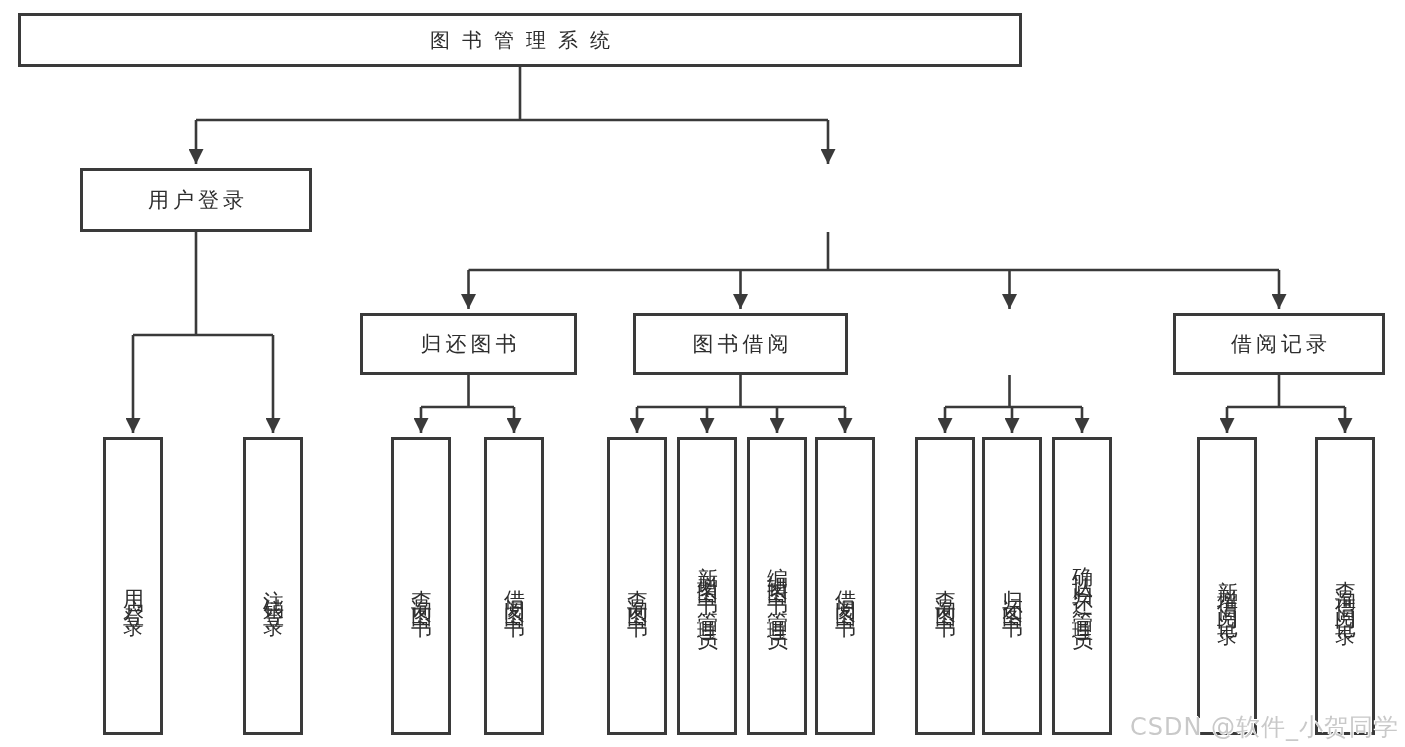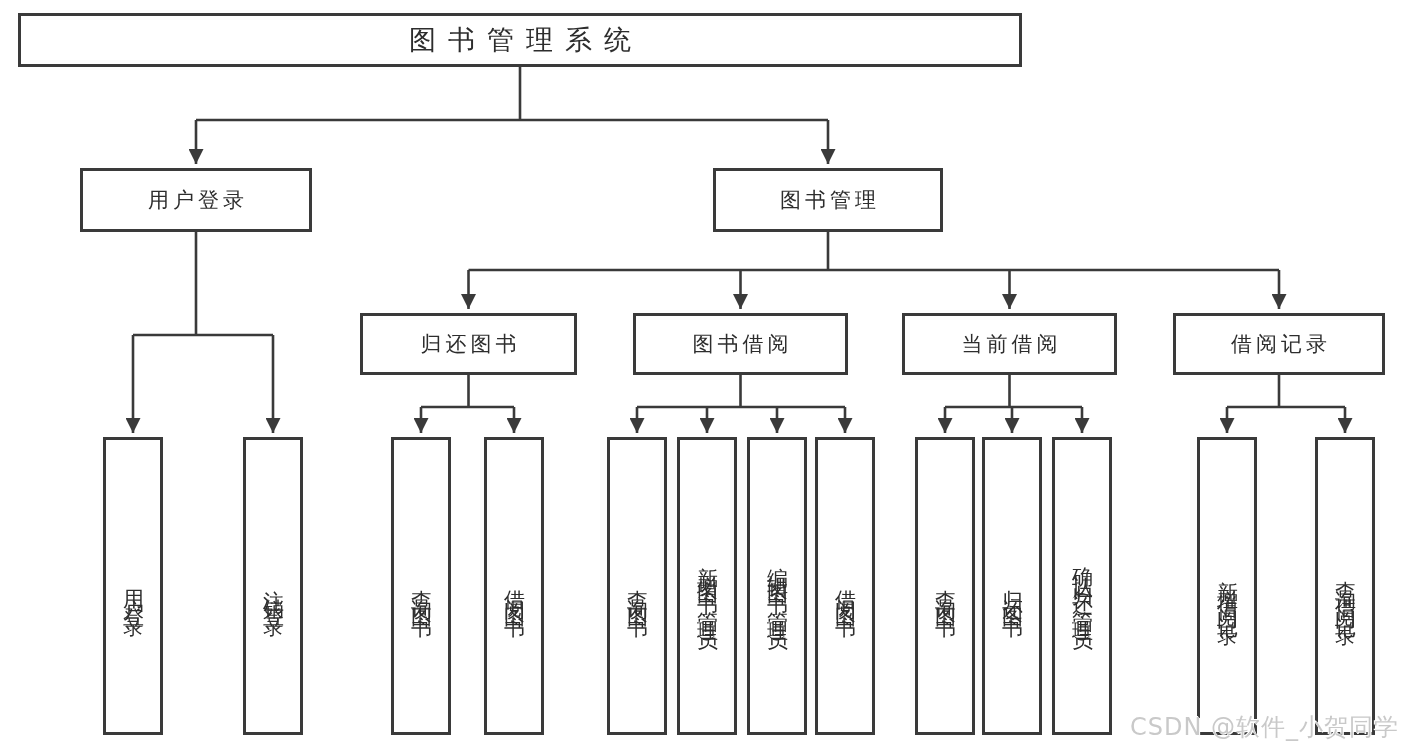--- a/index.html
+++ b/index.html
@@ -27,21 +27,21 @@
     box-sizing: border-box;
     background: #ffffff;
     border: 3px solid #3a3a3a;
     display: flex;
     align-items: center;
     justify-content: center;
     color: #2d2d2d;
     text-align: center;
   }
   .node-root .label {
-    font-size: 27px;
+    font-size: 20px;
     letter-spacing: 12px;
     text-indent: 12px; 
     white-space: nowrap;
   }
   .node-h .label {
     font-size: 21px;
     letter-spacing: 4px;
     text-indent: 4px;
     white-space: nowrap;
   }
@@ -112,32 +112,26 @@
     <line class="wire" x1="1345" y1="407" x2="1345" y2="433" marker-end="url(#arw)"></line>
   </svg>
 
   <div class="node node-root" style="left:18px; top:13px; width:1004px; height:54px;">
     <span class="label">图书管理系统</span>
   </div>
 
   <div class="node node-h" style="left:80px; top:168px; width:232px; height:64px;">
     <span class="label">用户登录</span>
   </div>
-  <div class="node node-h" style="left:713px; top:168px; width:230px; height:64px;">
-    <span class="label">图书管理</span>
-  </div>
 
   <div class="node node-h" style="left:360px; top:313px; width:217px; height:62px;">
     <span class="label">归还图书</span>
   </div>
   <div class="node node-h" style="left:633px; top:313px; width:215px; height:62px;justify-content:center;">
     <span class="label">图书借阅</span>
-  </div>
-  <div class="node node-h" style="left:902px; top:313px; width:215px; height:62px;">
-    <span class="label">当前借阅</span>
   </div>
   <div class="node node-h" style="left:1173px; top:313px; width:212px; height:62px;">
     <span class="label">借阅记录</span>
   </div>
 
   <div class="node node-leaf" style="left:103px; top:437px; width:60px; height:298px;">
     <span class="label">用户登录</span>
   </div>
   <div class="node node-leaf" style="left:243px; top:437px; width:60px; height:298px;">
     <span class="label">注销登录</span>

